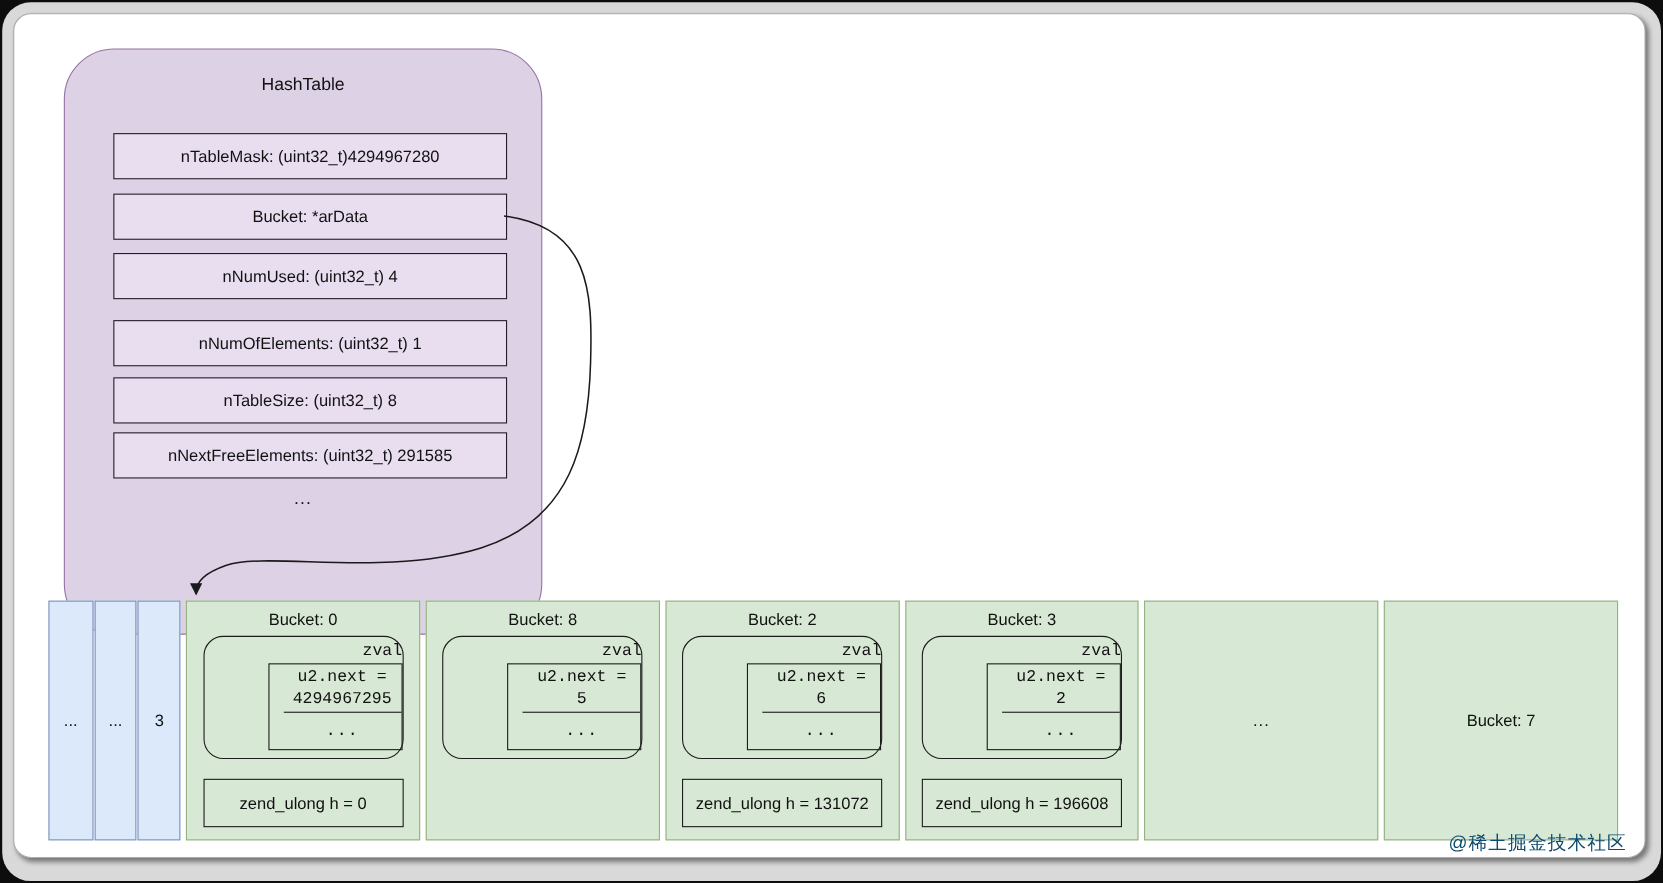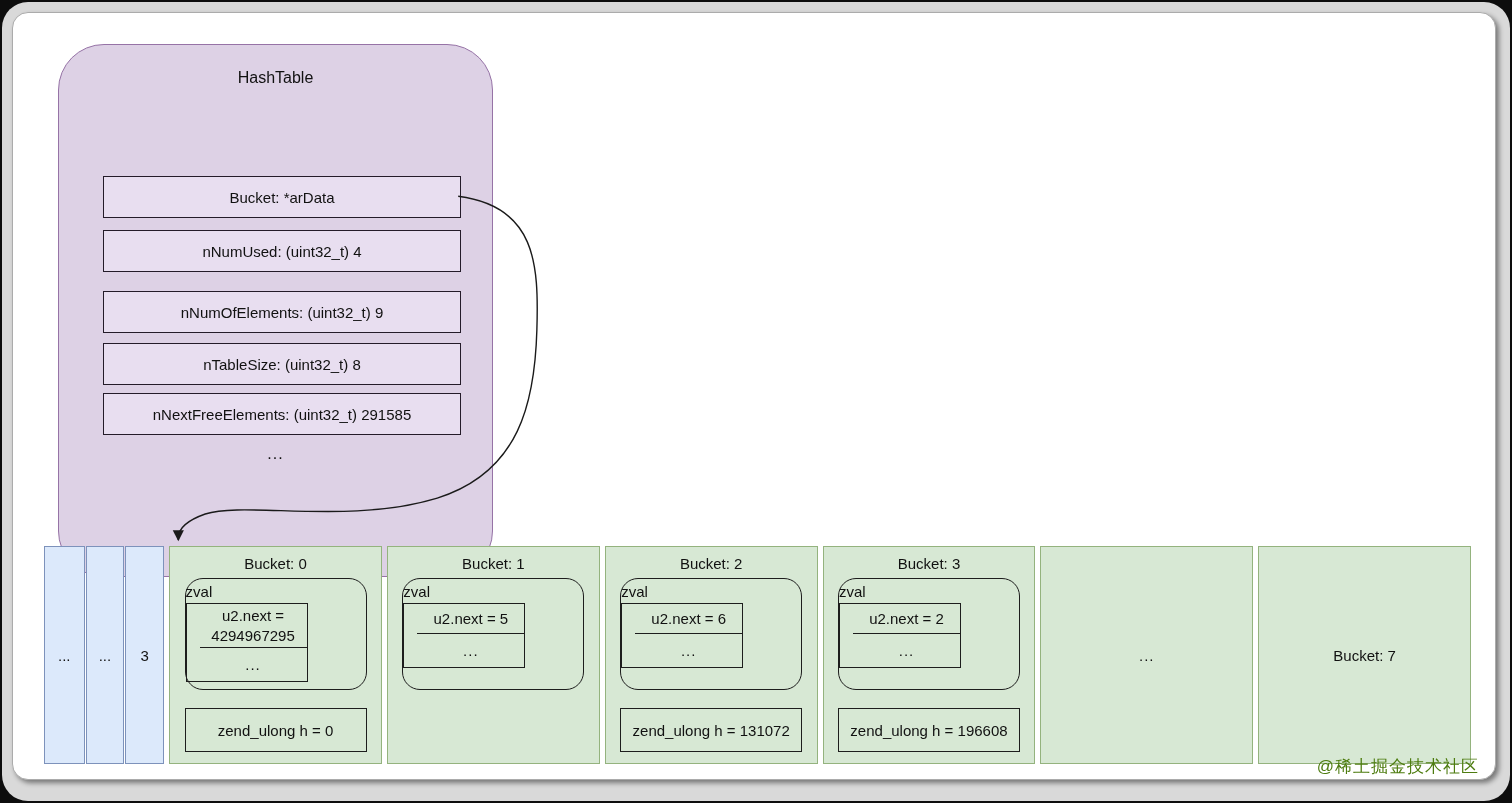--- a/index.html
+++ b/index.html
@@ -78,21 +78,21 @@
     margin-left:5px;
   }
   .bucket { display:flex; flex-direction:column; align-items:center; }
   .bucket:first-of-type { margin-left:0; }
   .bucket-label { margin-top:8px; font-size:15px; }
   .zval {
     margin-top:6px;
     width:182px; height:112px;
     border:1px solid #1d1d1d;
     border-radius:18px;
-    display:flex; flex-direction:column; align-items:flex-start;
+    display:flex; flex-direction:column; align-items:flex-end;font-family:Liberation Mono, monospace;
   }
   .zval-title { margin-top:4px; font-size:15px; }
   .ztable {
     margin-top:3px; width:122px;
     border:1px solid #1d1d1d;
     padding-left:13px;
   }
   .zrow1 {
     min-height:30px;
     border-bottom:1px solid #1d1d1d;
@@ -113,35 +113,36 @@
     font-size:15px;
   }
   .cell {
     display:flex; align-items:center; justify-content:center;
     font-size:15px;
   }
   .cell.dots { letter-spacing:1px; }
 
   .watermark {
     position:absolute; right:16px; bottom:1px;
-    font-size:17px; color:#4d7c0f; letter-spacing:1px;
+    font-size:17px; color:#0c4a6e; letter-spacing:1px;
     white-space:nowrap;
   }
 </style>
 </head>
 <body>
 
 <div class="frame">
   <div class="panel">
 
     <div class="ht-box">
       <div class="ht-title">HashTable</div>
+      <div class="ht-field" style="top:76px">nTableMask: (uint32_t)4294967280</div>
       <div class="ht-field" style="top:131px">Bucket: *arData</div>
       <div class="ht-field" style="top:185px">nNumUsed: (uint32_t) 4</div>
-      <div class="ht-field" style="top:246px">nNumOfElements: (uint32_t) 9</div>
+      <div class="ht-field" style="top:246px">nNumOfElements: (uint32_t) 1</div>
       <div class="ht-field" style="top:298px">nTableSize: (uint32_t) 8</div>
       <div class="ht-field" style="top:348px">nNextFreeElements: (uint32_t) 291585</div>
       <div class="ht-ellipsis">...</div>
     </div>
 
     <svg class="arrow-svg" viewBox="0 0 1488 769">
       <defs>
         <marker id="ah" markerWidth="10" markerHeight="10" refX="7" refY="4" orient="auto">
           <path d="M0,0 L8,4 L0,8 Z" fill="#1a1a1a"></path>
         </marker>
@@ -160,21 +161,21 @@
           <div class="zval-title">zval</div>
           <div class="ztable">
             <div class="zrow1">u2.next = 4294967295</div>
             <div class="zrow2">...</div>
           </div>
         </div>
         <div class="hash">zend_ulong h = 0</div>
       </div>
 
       <div class="bucket">
-        <div class="bucket-label">Bucket: 1</div>
+        <div class="bucket-label">Bucket: 8</div>
         <div class="zval">
           <div class="zval-title">zval</div>
           <div class="ztable">
             <div class="zrow1">u2.next = 5</div>
             <div class="zrow2">...</div>
           </div>
         </div>
       </div>
 
       <div class="bucket">

